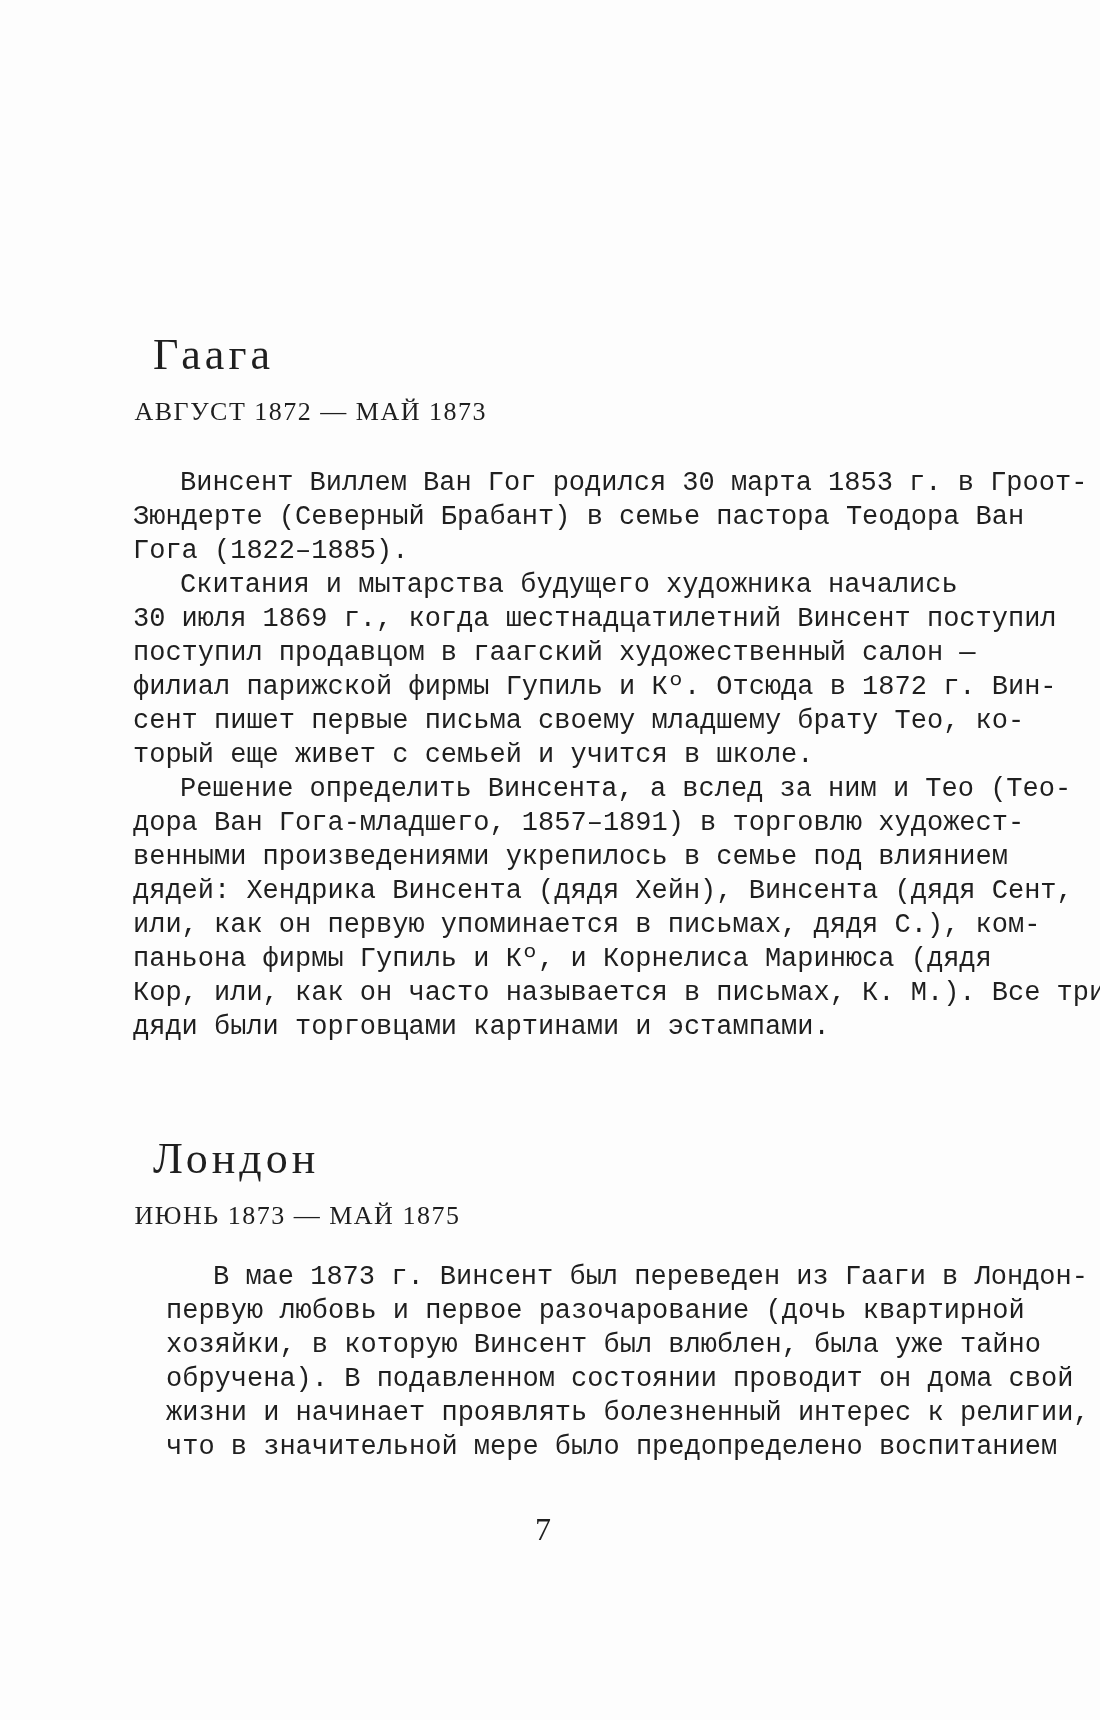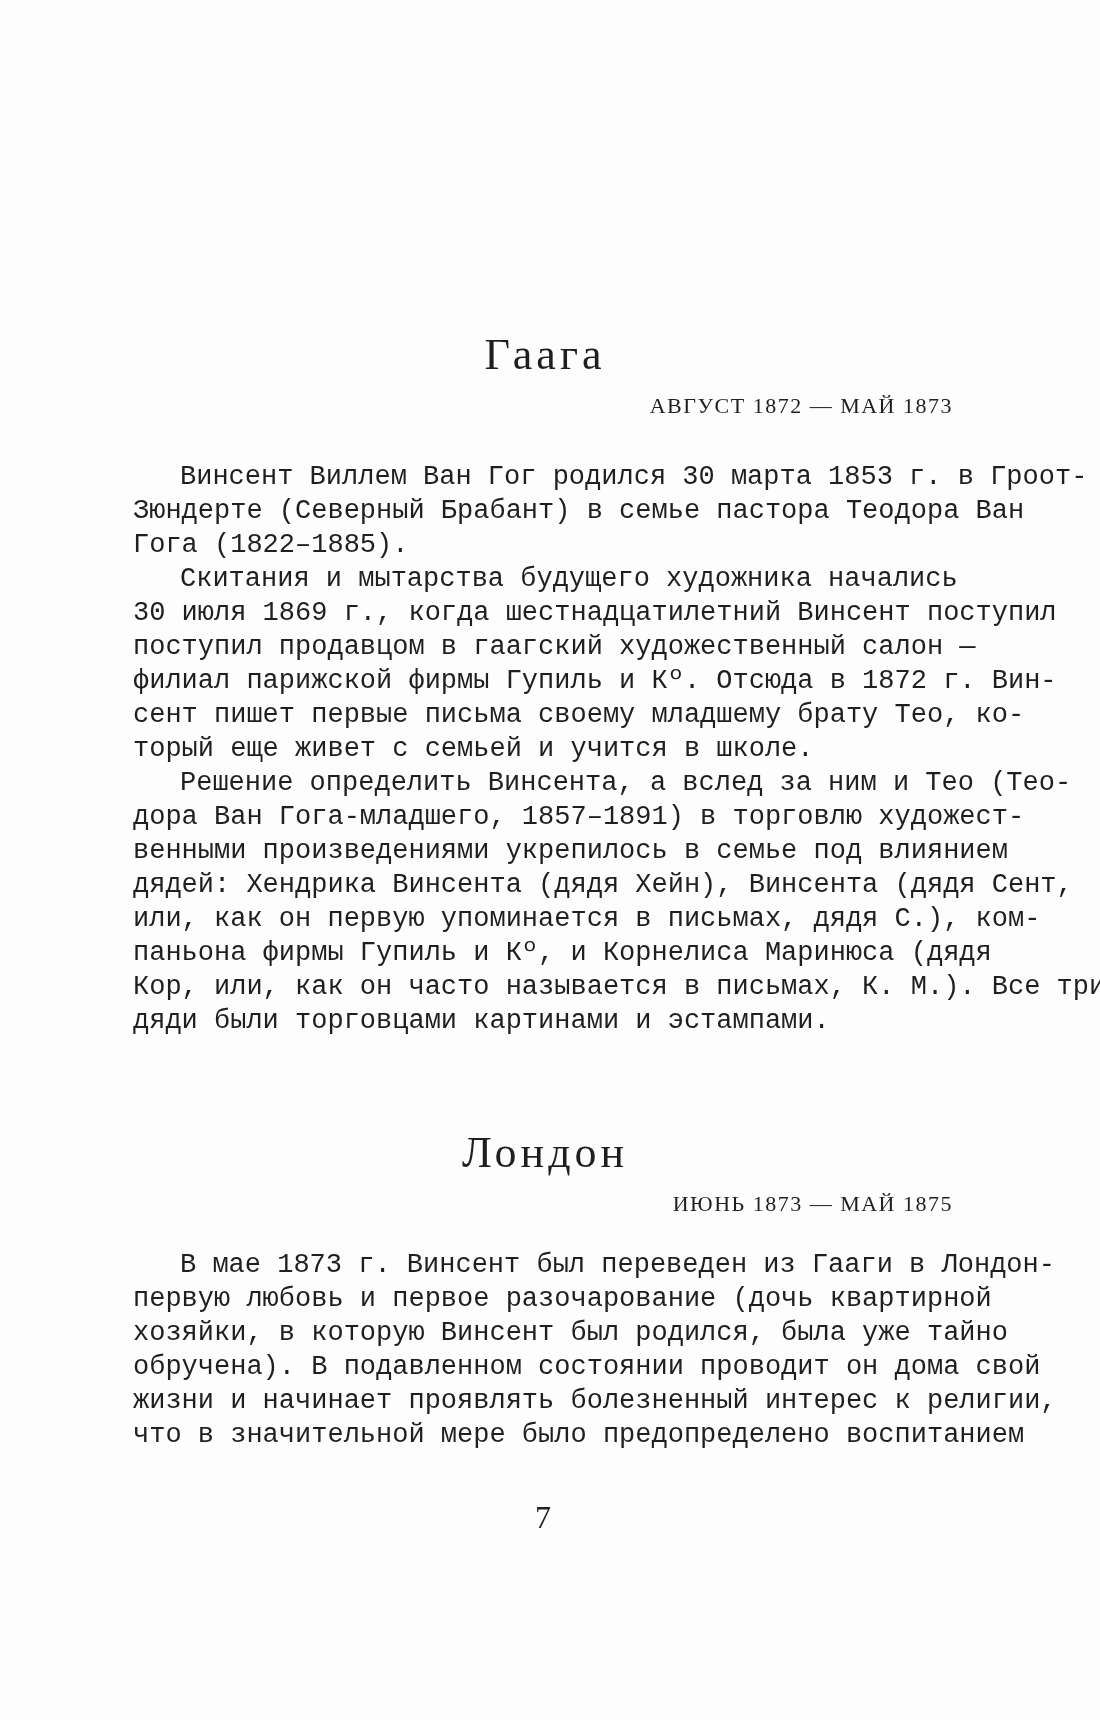--- a/index.html
+++ b/index.html
@@ -20,44 +20,44 @@
     font-family: "Liberation Serif", "DejaVu Serif", serif;
     overflow: hidden;
   }
   .content {
     position: absolute;
     left: 133px;
     top: 0;
     width: 820px;
   }
   .sec-title {
-    margin: 4px;
+    margin: 16px;
     font-weight: 400;
     font-size: 44px;
     line-height: 50px;
-    text-align: center;
+    text-align: left;
     letter-spacing: 4px;
     text-indent: 4px; 
   }
   .section-1 .sec-title { margin-top: 330px; }
   .section-2 .sec-title { margin-top: 90px; }
   .sec-subtitle {
     margin: 10px 0 0 0;
-    font-size: 22px;
+    font-size: 26px;
     line-height: 32px;
-    text-align: right;
+    text-align: left;
     letter-spacing: 1.5px;
     text-indent: 1.5px;
   }
   .sec-body {
     font-size: 27px;
     line-height: 34px;
   }
   .section-1 .sec-body { margin-top: 38px; }
-  .section-2 .sec-body { margin-top: 28px; }
+  .section-2 .sec-body { margin-top: 28px; margin-left: 33px; }
   .line {
     text-align: justify;
     text-align-last: justify;
     white-space: nowrap; 
     font-family: Liberation Mono, monospace;
   }
   .line.first { text-indent: 47px; }
   .line.last {
     text-align-last: left;
   }
@@ -106,21 +106,21 @@
     </section>
 
     <section class="section-2">
       <h2 class="sec-title">Лондон</h2>
       <div class="sec-subtitle">ИЮНЬ 1873 — МАЙ 1875</div>
 
       <div class="sec-body">
         <div class="paragraph">
           <div class="line first">В мае 1873 г. Винсент был переведен из Гааги в Лондон-</div>
           <div class="line">первую любовь и первое разочарование (дочь квартирной</div>
-          <div class="line">хозяйки, в которую Винсент был родился, была уже тайно</div>
+          <div class="line">хозяйки, в которую Винсент был влюблен, была уже тайно</div>
           <div class="line">обручена). В подавленном состоянии проводит он дома свой</div>
           <div class="line">жизни и начинает проявлять болезненный интерес к религии,</div>
           <div class="line">что в значительной мере было предопределено воспитанием</div>
         </div>
       </div>
     </section>
 
     <div class="page-number">7</div>
 
   </div>

